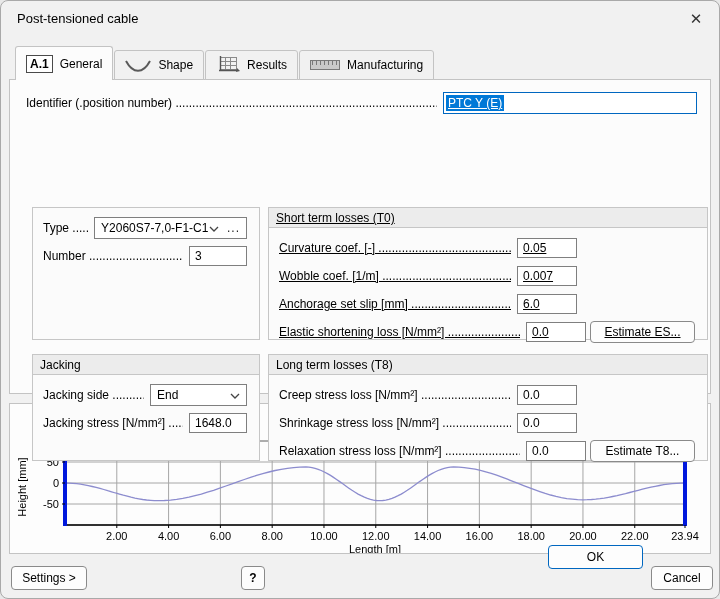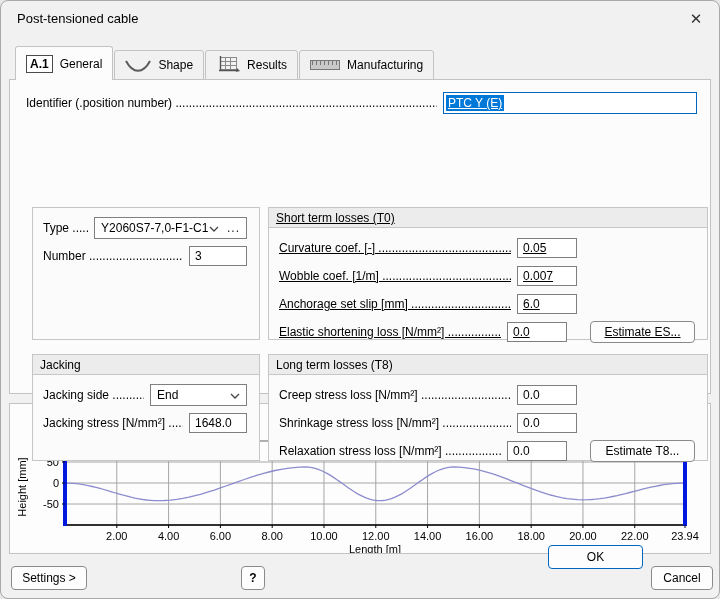--- a/index.html
+++ b/index.html
@@ -62,21 +62,21 @@
          font-family: inherit; font-size: 12px; color: #000; cursor: pointer; }
   
   #box-strands  { left: 22px;  top: 127px; width: 228px; height: 133px; }
   #box-short    { left: 258px; top: 127px; width: 440px; height: 133px; text-decoration: underline; }
   #box-jacking  { left: 22px;  top: 274px; width: 228px; height: 107px; }
   #box-long     { left: 258px; top: 274px; width: 440px; height: 107px; }
   .w58  { width: 58px; flex: none; }
   .w60  { width: 60px; flex: none; }
   .w97  { width: 97px; flex: none; }
   .mr118 { margin-right: 118px; }
-  .est { width: 105px; margin-left: 23px; flex: none; }
+  .est { width: 105px; margin-left: 4px; flex: none; }
   .type-combo { flex: 1; }
   
   .chartpanel { position: absolute; left: 8px; top: 402px; width: 702px; height: 151px;
                 background: #fdfdfd; border: 1px solid #c3c3c3; }
   .chartpanel svg { display: block; }
   
   .footer-btn { position: absolute; height: 24px; border-radius: 4px; background: #fdfdfd;
                 border: 1px solid #8a8a8a; font-family: inherit; font-size: 12px; cursor: pointer; }
   #btn-settings { left: 10px;  top: 565px; width: 76px; }
   #btn-adddoc   { left: 92px;  top: 565px; width: 141px; }

